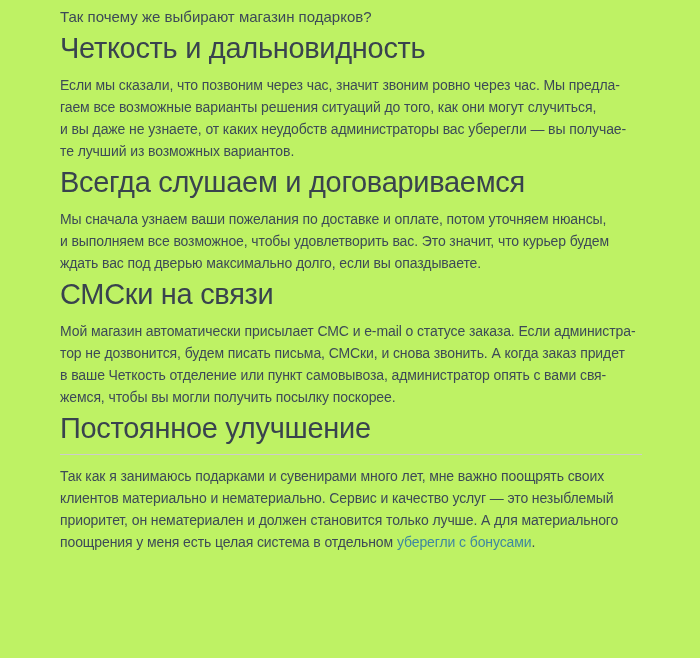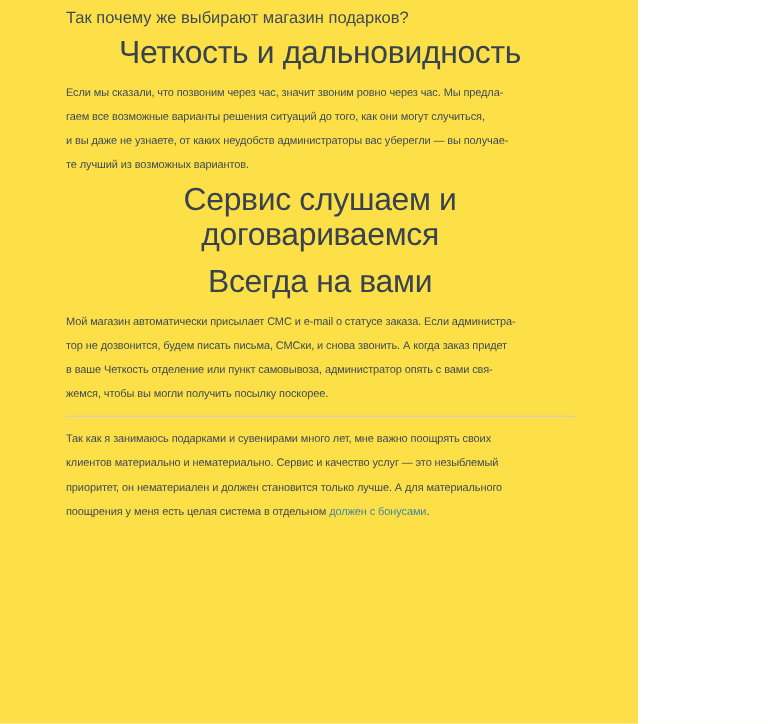--- a/index.html
+++ b/index.html
@@ -8,43 +8,43 @@
     --link: #3f87a0;
     --divider: #cccccc;
   }
   * { box-sizing: border-box; }
   html, body {
     margin: 0;
     padding: 0;
     background: #ffffff;
   }
   .page {
-    width: 580px;
+    width: 700px;
     min-height: 658px;
     padding: 6px 58px 8px 60px;
-    background: #fde047;
+    background: #bef264;
     color: var(--text);
     font-family: "Liberation Sans", "DejaVu Sans", sans-serif;
   }
   .intro {
     font-size: 15px;
     line-height: 22px;
     margin: 0 0 2px 0;
   }
   .sec-h {
     font-size: 29px;
     line-height: 32px;
     font-weight: 400;
     letter-spacing: -0.3px;
-    text-align: center;
+    text-align: left;
     color: var(--heading);
     margin: 4px 0 10px 0;
   }
   .body-p {
-    font-size: 10px;
+    font-size: 14px;
     line-height: 22px;
     letter-spacing: -0.1px;
     margin: 0 0 2px 0;
   }
   .pre { white-space: pre-line; }
   .divider {
     border: none;
     border-top: 1px solid var(--divider);
     margin: 8px 0 10px 0;
     height: 0;
@@ -64,34 +64,38 @@
 
   <section>
     <h2 class="sec-h">Четкость и дальновидность</h2>
     <p class="body-p pre">Если мы сказали, что позвоним через час, значит звоним ровно через час. Мы предла-
 гаем все возможные варианты решения ситуаций до того, как они могут случиться,
 и вы даже не узнаете, от каких неудобств администраторы вас уберегли — вы получае-
 те лучший из возможных вариантов.</p>
   </section>
 
   <section>
-    <h2 class="sec-h">Сервис слушаем и договариваемся</h2>
+    <h2 class="sec-h">Всегда слушаем и договариваемся</h2>
+    <p class="body-p pre">Мы сначала узнаем ваши пожелания по доставке и оплате, потом уточняем нюансы,
+и выполняем все возможное, чтобы удовлетворить вас. Это значит, что курьер будем
+ждать вас под дверью максимально долго, если вы опаздываете.</p>
   </section>
 
   <section>
-    <h2 class="sec-h">Всегда на вами</h2>
+    <h2 class="sec-h">СМСки на связи</h2>
     <p class="body-p pre">Мой магазин автоматически присылает СМС и e-mail о статусе заказа. Если администра-
 тор не дозвонится, будем писать письма, СМСки, и снова звонить. А когда заказ придет
 в ваше Четкость отделение или пункт самовывоза, администратор опять с вами свя-
 жемся, чтобы вы могли получить посылку поскорее.</p>
   </section>
 
   <section>
+    <h2 class="sec-h">Постоянное улучшение</h2>
   </section>
 
   <hr class="divider">
 
   <p class="body-p"><span class="pre">Так как я занимаюсь подарками и сувенирами много лет, мне важно поощрять своих
 клиентов материально и нематериально. Сервис и качество услуг — это незыблемый
 приоритет, он нематериален и должен становится только лучше. А для материального
-поощрения у меня есть целая система в отдельном </span><a href="#" class="bonus-link">должен с бонусами</a><span>.</span></p>
+поощрения у меня есть целая система в отдельном </span><a href="#" class="bonus-link">уберегли с бонусами</a><span>.</span></p>
 
 </main>
 
 </body></html>

